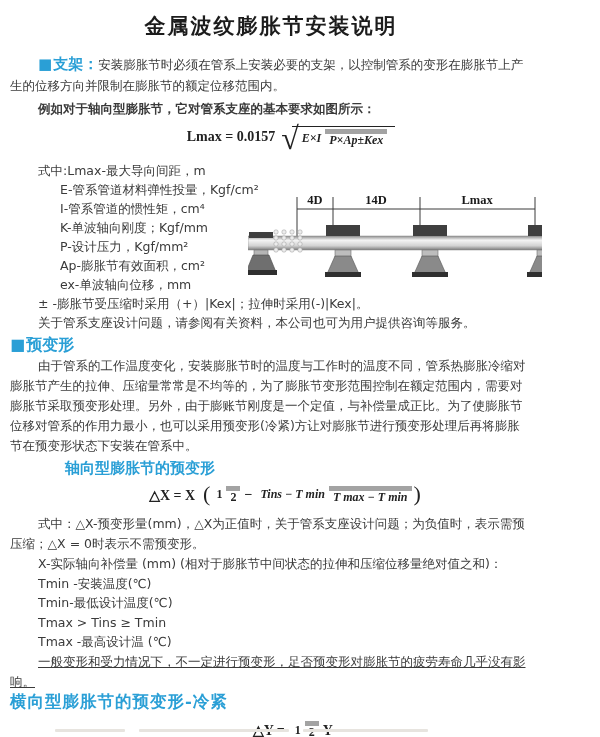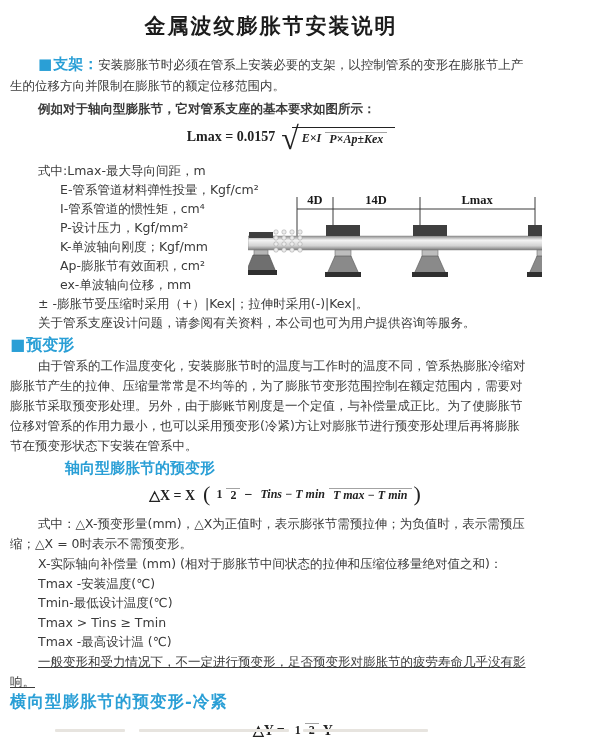--- a/index.html
+++ b/index.html
@@ -31,21 +31,21 @@
   .formula{
     display:flex;justify-content:center;align-items:center;
     font-family:"Liberation Serif",serif;font-weight:bold;color:#222;font-size:14px;
   }
   .f1{height:32px;margin-top:2px;transform:translateX(20px);}
   .f2{height:34px;transform:translateX(15px);}
   .f3{height:30px;margin-top:2px;transform:translateX(22px);}
   .flhs{margin-right:6px;}
   .frac{display:inline-flex;flex-direction:row;align-items:center;font-size:12px;line-height:1.15;vertical-align:middle;}
   .frac .num{padding:0 4px;}
-  .frac .den{border-top:1px solid #a3a3a3;padding:0 4px;}
+  .frac .den{border-top:5px solid #a3a3a3;padding:0 4px;}
   .frac .it{font-style:italic;font-weight:bold;}
   .sqrt{display:inline-flex;align-items:center;}
   .radical{font-size:32px;font-weight:400;line-height:1;margin-right:-7px;transform:translateY(1px);}
   .radicand{border-top:1.6px solid #222;padding:2px 8px 0 6px;}
   .paren{font-size:22px;font-weight:400;margin:0 2px;transform:translateY(-1px);}
   .op{margin:0 4px;}
   .rhs{margin-left:4px;}
 
   
   .def-list{margin:8px 0 0 38px;line-height:19px;}
@@ -84,22 +84,22 @@
           <span class="den it">P×Ap±Kex</span>
         </span>
       </span>
     </span>
   </div>
 
   <div class="def-list">
     <div>式中:Lmax-最大导向间距，m</div>
     <div class="d2">E-管系管道材料弹性投量，Kgf/cm²</div>
     <div class="d2">I-管系管道的惯性矩，cm⁴</div>
+    <div class="d2">K-单波轴向刚度；Kgf/mm</div>
     <div class="d2">P-设计压力，Kgf/mm²</div>
-    <div class="d2">K-单波轴向刚度；Kgf/mm</div>
     <div class="d2">Ap-膨胀节有效面积，cm²</div>
     <div class="d2">ex-单波轴向位移，mm</div>
     <div>± -膨胀节受压缩时采用（+）|Kex|；拉伸时采用(-)|Kex|。</div>
     <div>关于管系支座设计问题，请参阅有关资料，本公司也可为用户提供咨询等服务。</div>
   </div>
 
   <svg class="diagram" viewBox="0 0 350 95">
     <defs>
       <linearGradient id="pg" x1="0" y1="0" x2="0" y2="1">
         <stop offset="0" stop-color="#8f8f8f"></stop>
@@ -182,25 +182,25 @@
       <span class="den">2</span>
     </span>
     <span class="op">−</span>
     <span class="frac">
       <span class="num it">Tins − T min</span>
       <span class="den it">T max − T min</span>
     </span>
     <span class="paren">)</span>
   </div>
 
-  <p class="para20 indent" style="margin-top:2px;">式中：△X-预变形量(mm)，△X为正值时，表示膨张节需预拉伸；为负值时，表示需预压缩；△X = 0时表示不需预变形。</p>
+  <p class="para20 indent" style="margin-top:2px;">式中：△X-预变形量(mm)，△X为正值时，关于管系支座设计问题；为负值时，表示需预压缩；△X = 0时表示不需预变形。</p>
 
   <div class="axial-list">
     <div>X-实际轴向补偿量 (mm) (相对于膨胀节中间状态的拉伸和压缩位移量绝对值之和)：</div>
-    <div>Tmax -安装温度(℃)</div>
+    <div>Tmin -安装温度(℃)</div>
     <div>Tmin-最低设计温度(℃)</div>
     <div>Tmax &gt; Tins ≥ Tmin</div>
     <div>Tmax -最高设计温 (℃)</div>
   </div>
 
   <p class="note-line">一般变形和受力情况下，不一定进行预变形，足否预变形对膨胀节的疲劳寿命几乎没有影响。</p>
 
   <div class="sub-heading lateral-heading">横向型膨胀节的预变形-冷紧</div>
 
   <div class="formula f3">

